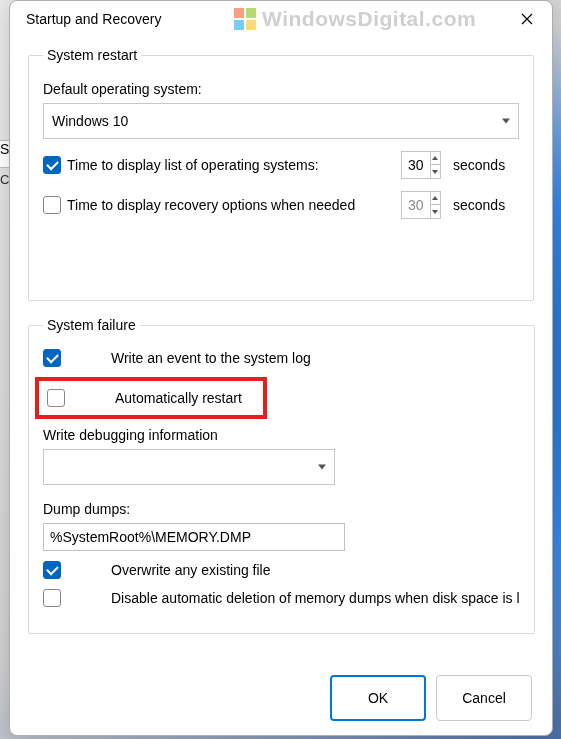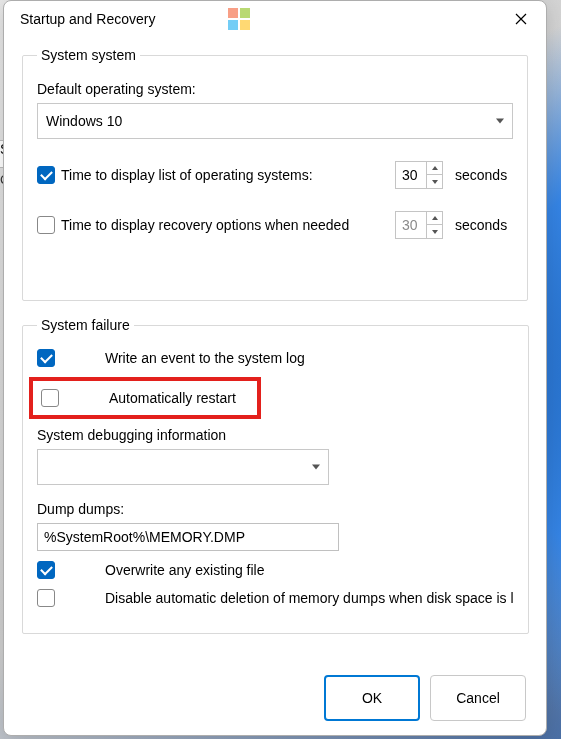--- a/index.html
+++ b/index.html
@@ -17,21 +17,21 @@
   .bg-curve {
     position: absolute;
     right: -100px;
     top: 0;
     width: 300px;
     height: 100%;
     background: radial-gradient(ellipse at right, #1a5fb4 0%, #3584e4 40%, transparent 70%);
   }
   .dialog {
     position: absolute;
-    left: 3px;
+    left: 9px;
     top: 0;
     width: 544px;
     height: 736px;
     background: #fff;
     border: 1px solid #adadad;
     border-radius: 8px;
     box-shadow: 0 4px 20px rgba(0,0,0,0.15);
     display: flex;
     flex-direction: column;
   }
@@ -142,25 +142,25 @@
     content: "";
     width: 5px;
     height: 9px;
     border: solid #fff;
     border-width: 0 2px 2px 0;
     transform: rotate(45deg) translate(-1px,-1px);
   }
   .time-row {
     display: flex;
     align-items: center;
-    margin-top: 22px;
+    margin-top: 12px;
   }
   .time-label { flex: 0 0 358px; display:flex; align-items:center; overflow:hidden; white-space:nowrap; }
   .num-field {
-    width: 48px;
+    width: 40px;
     height: 28px;
     border: 1px solid #c4c4c4;
     display: flex;
     align-items: center;
     background:#fff;
   }
   .num-field.disabled { color:#8a8a8a; background:#fff; }
   .num-text { flex:1; padding:0 6px; }
   .spinner { width:16px; display:flex; flex-direction:column; border-left:1px solid #c4c4c4; }
   .spinner div { height:13px; display:flex; align-items:center; justify-content:center; cursor:pointer; }
@@ -230,33 +230,33 @@
 <div class="side-truncated"><span>Sy</span></div>
 <div class="side-truncated2"><span>C</span></div>
 
 <div class="dialog">
 
   <div class="titlebar">
     <span class="titlebar-title">Startup and Recovery</span>
     <div class="watermark">
       <span class="wm-logo">
         <span class="wm-r"></span><span class="wm-g"></span><span class="wm-b"></span><span class="wm-y"></span>
-      </span>
+      </span><span>WindowsDigital.com</span>
     </div>
     <div class="titlebar-close">
       <svg width="12" height="12" viewBox="0 0 12 12">
           <path d="M1 1 L11 11 M11 1 L1 11" stroke="#000" stroke-width="1.2" fill="none"></path>
         </svg>
     </div>
   </div>
 
   <div class="body-area">
 
     <fieldset class="startup">
-      <legend>System system</legend>
+      <legend>System restart</legend>
 
       <div class="label-block">Default operating system:</div>
       <div class="select">
         <span>Windows 10</span>
         <span class="caret"></span>
       </div>
 
       <div class="time-row">
         <div class="time-label">
           <span class="chk checked"></span>
@@ -304,21 +304,21 @@
         <span>Write an event to the system log</span>
       </div>
 
       <div class="highlight">
         <div class="failure-row" style="margin:0;">
           <span class="chk"></span>
           <span>Automatically restart</span>
         </div>
       </div>
 
-      <div class="label-block" style="margin-top:2px;">System debugging information</div>
+      <div class="label-block" style="margin-top:2px;">Write debugging information</div>
       <div class="select small" style="margin-top:6px;">
         <span class="caret"></span>
       </div>
 
       <div class="label-block" style="margin-top:16px;">Dump dumps:</div>
       <div class="textfield">
         <span>%SystemRoot%\MEMORY.DMP</span>
       </div>
 
       <div class="failure-row">

